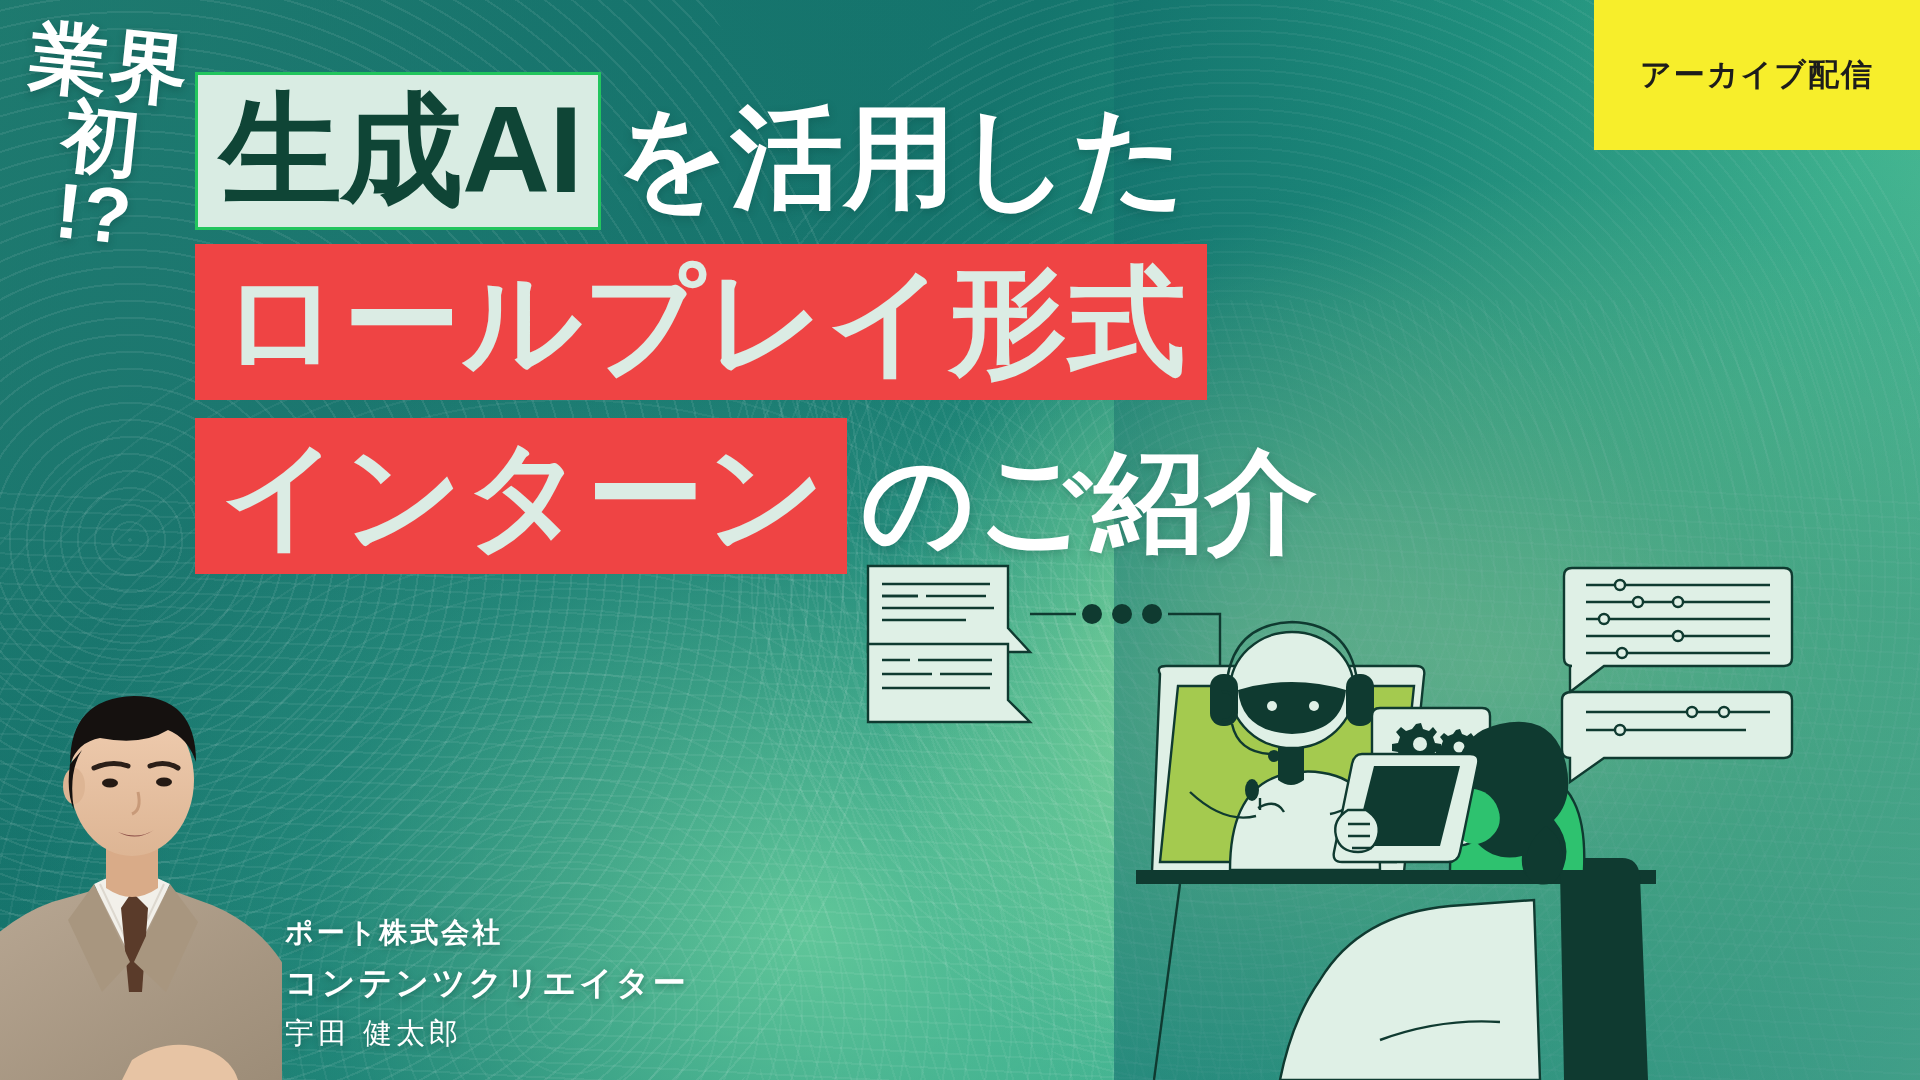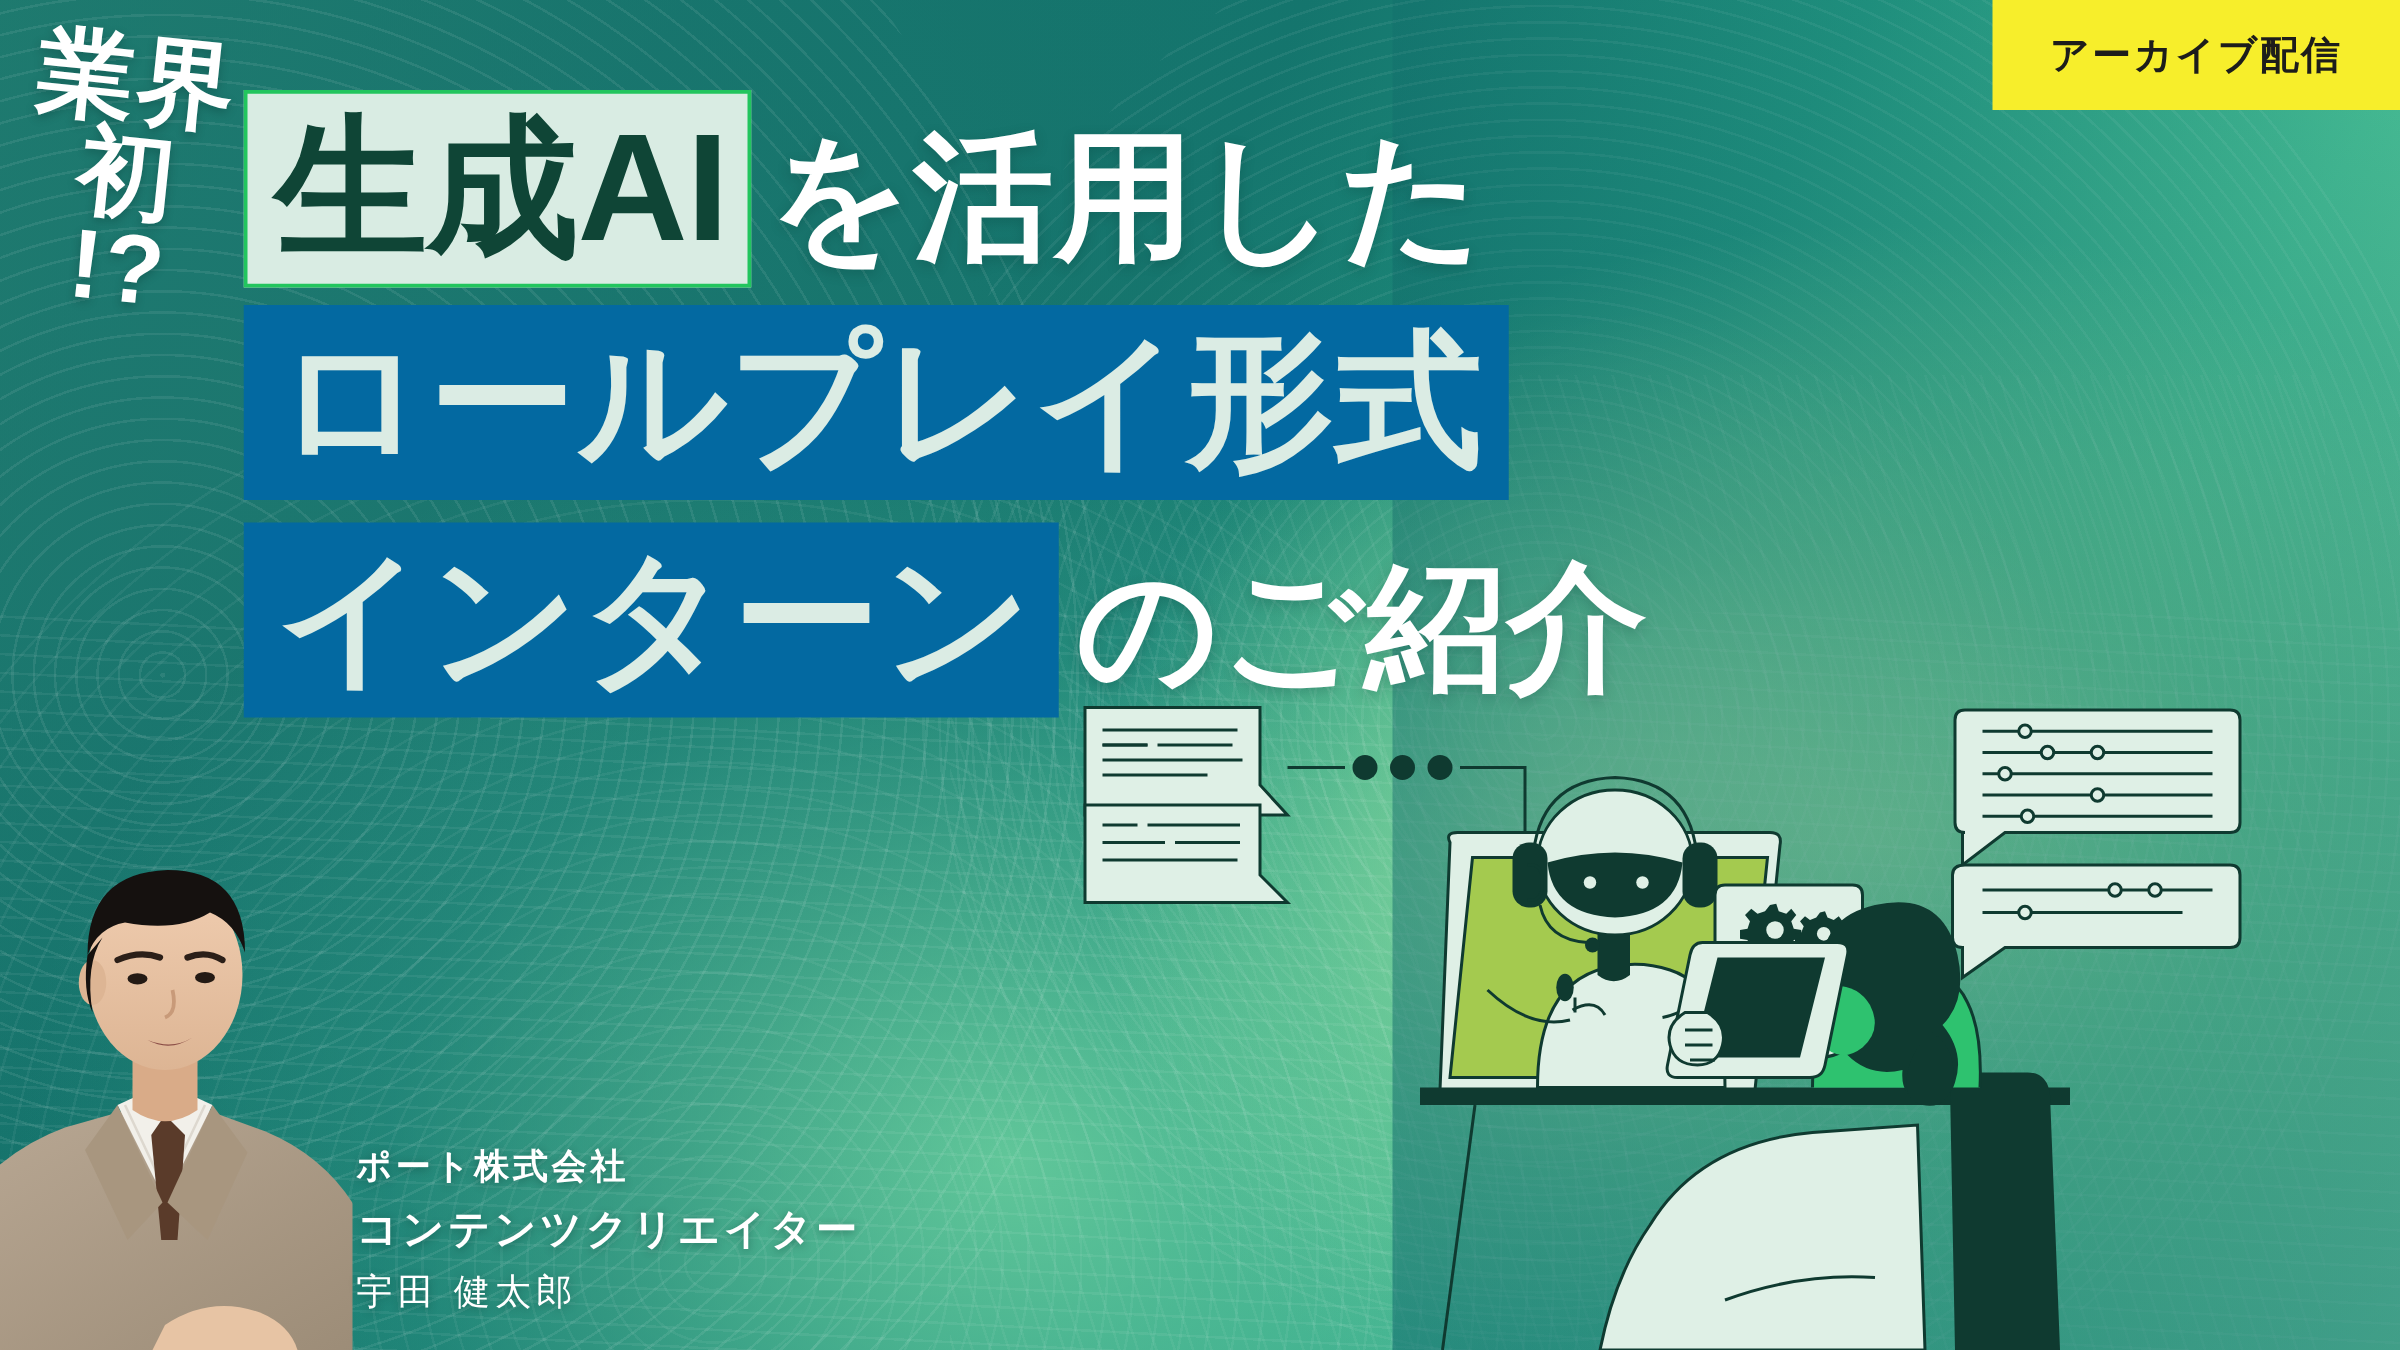--- a/index.html
+++ b/index.html
@@ -65,21 +65,21 @@
     opacity:.9;
   }
   .glow{
     position:absolute;left:46%;top:22%;width:780px;height:900px;
     background:radial-gradient(ellipse at 50% 50%, rgba(185,240,175,.55) 0%, rgba(150,225,165,.22) 40%, rgba(150,225,165,0) 70%);
     transform:rotate(22deg);
   }
 
   
   .badge{
-    position:absolute;right:0;top:0;width:326px;height:88px;
+    position:absolute;right:0;top:0;width:326px;height:150px;
     background:#f7ee2b;display:flex;align-items:center;justify-content:center;
     z-index:40;
   }
   .badge span{
     color:#1d1d1b;font-size:31px;font-weight:700;letter-spacing:2px;
   }
 
   
   .kicker{
     position:absolute;left:22px;top:26px;z-index:30;
@@ -93,21 +93,21 @@
 
   
   .title{position:absolute;left:195px;top:72px;z-index:30;}
   .tline{display:flex;align-items:flex-end;margin-bottom:18px;}
   .chip-light{
     background:#d9ece3;border:3px solid #22c55e;
     color:#0f4536;font-weight:700;font-size:122px;line-height:1;
     padding:14px 16px 16px 22px;letter-spacing:-1px;
   }
   .chip-dark{
-    background:#0369a1;
+    background:#ef4444;
     color:#dbece4;font-weight:700;font-size:118px;line-height:1;
     padding:18px 20px 20px 26px;letter-spacing:1px;
   }
   .plain-white{
     color:#ffffff;font-weight:700;font-size:112px;line-height:1;
     padding:0 0 16px 14px;letter-spacing:1px;
     text-shadow:0 3px 10px rgba(0,45,40,.22);
   }
   .l1{margin-bottom:14px;}
   .l2{margin-bottom:18px;}

